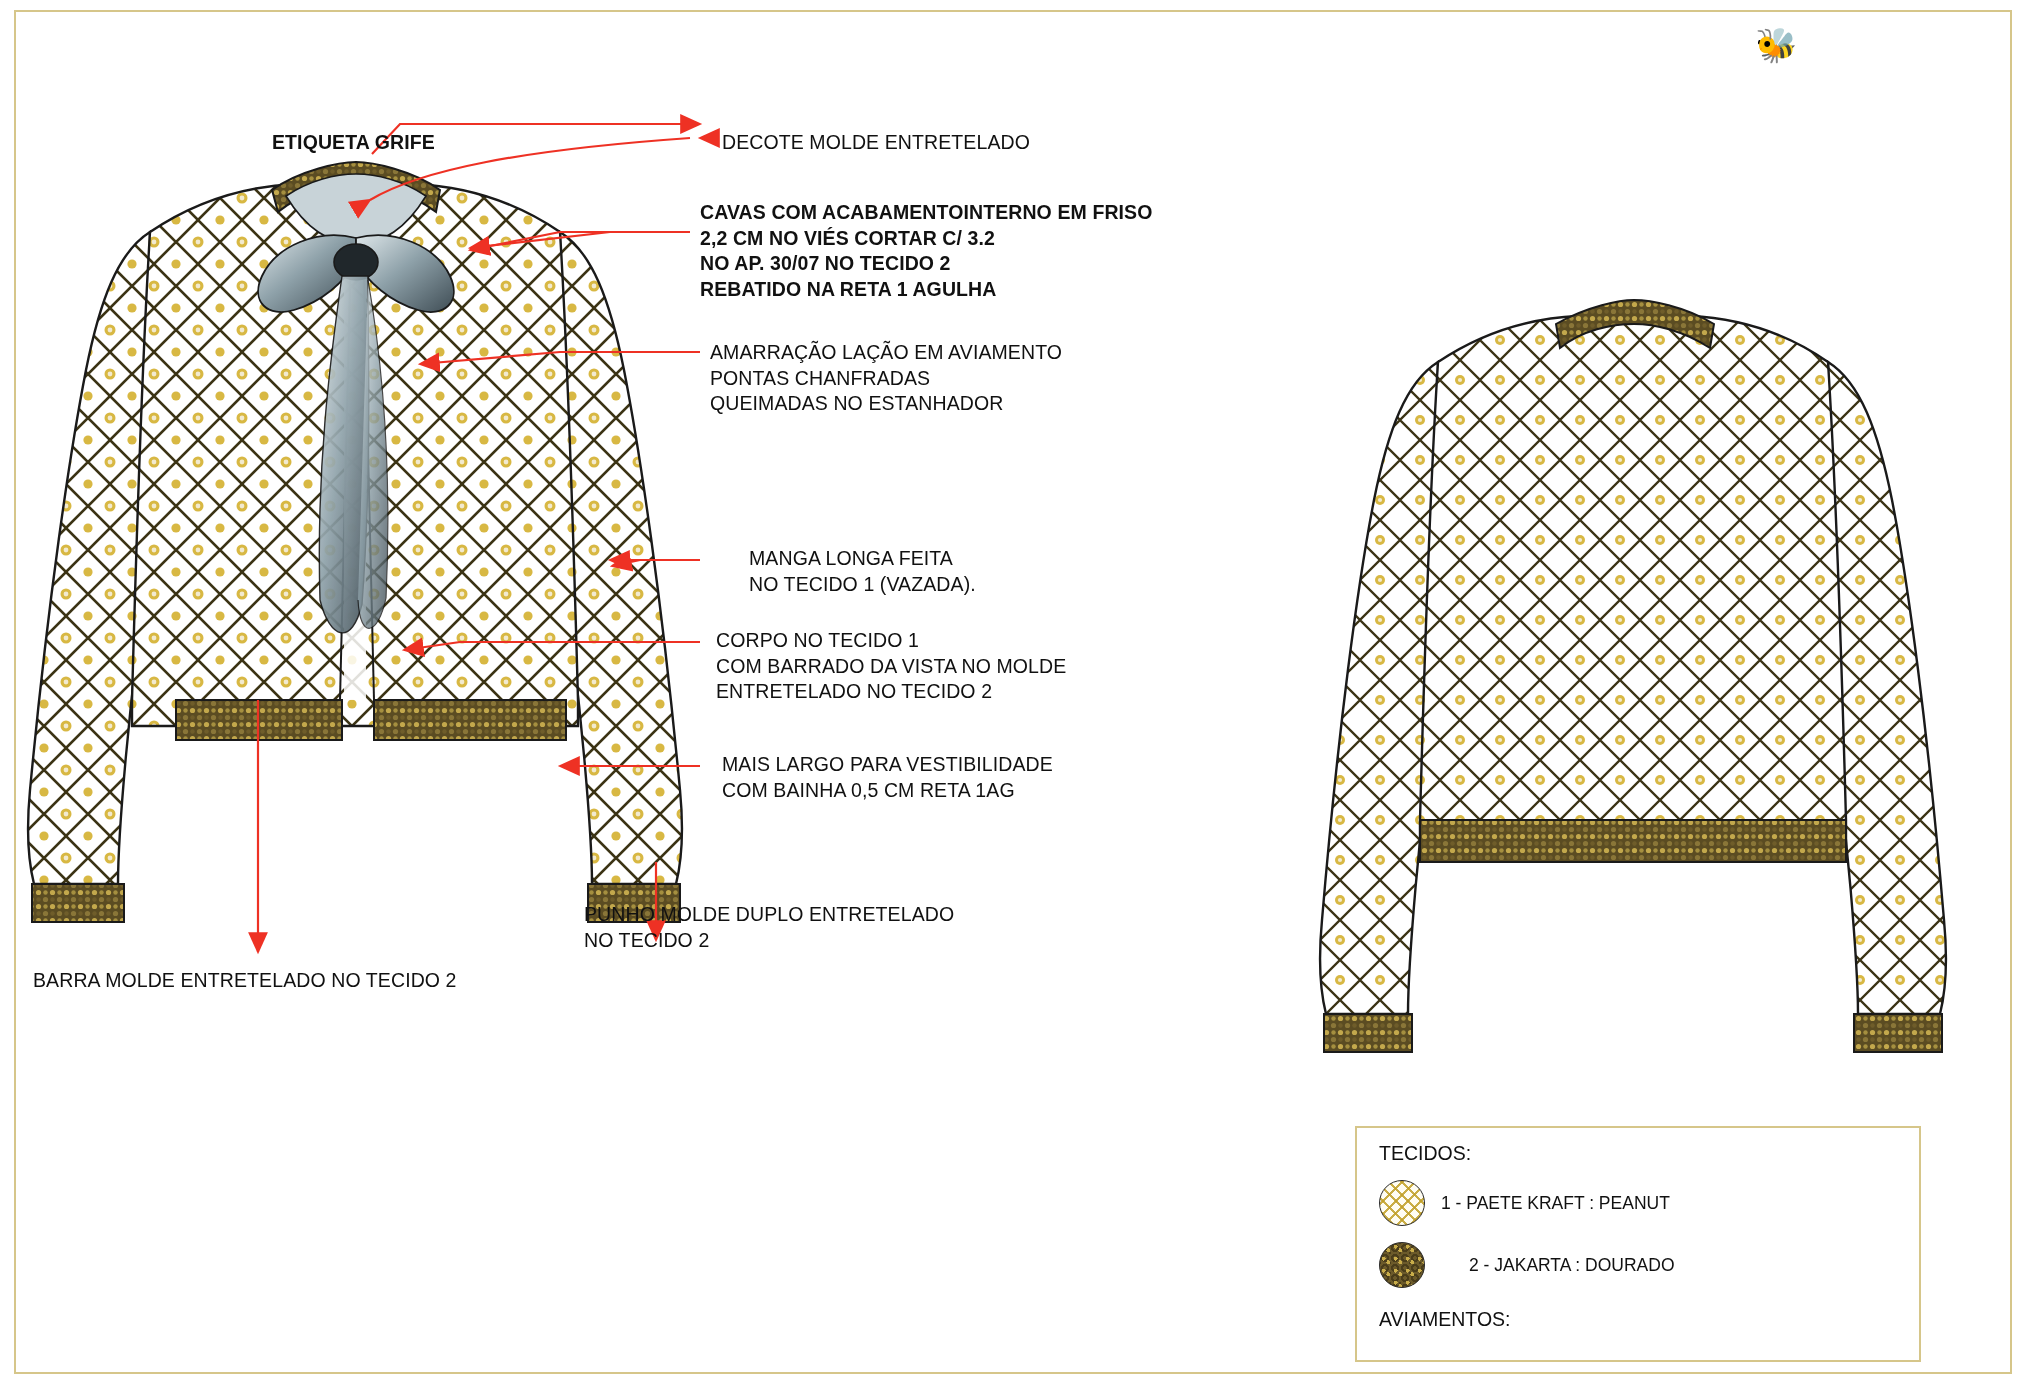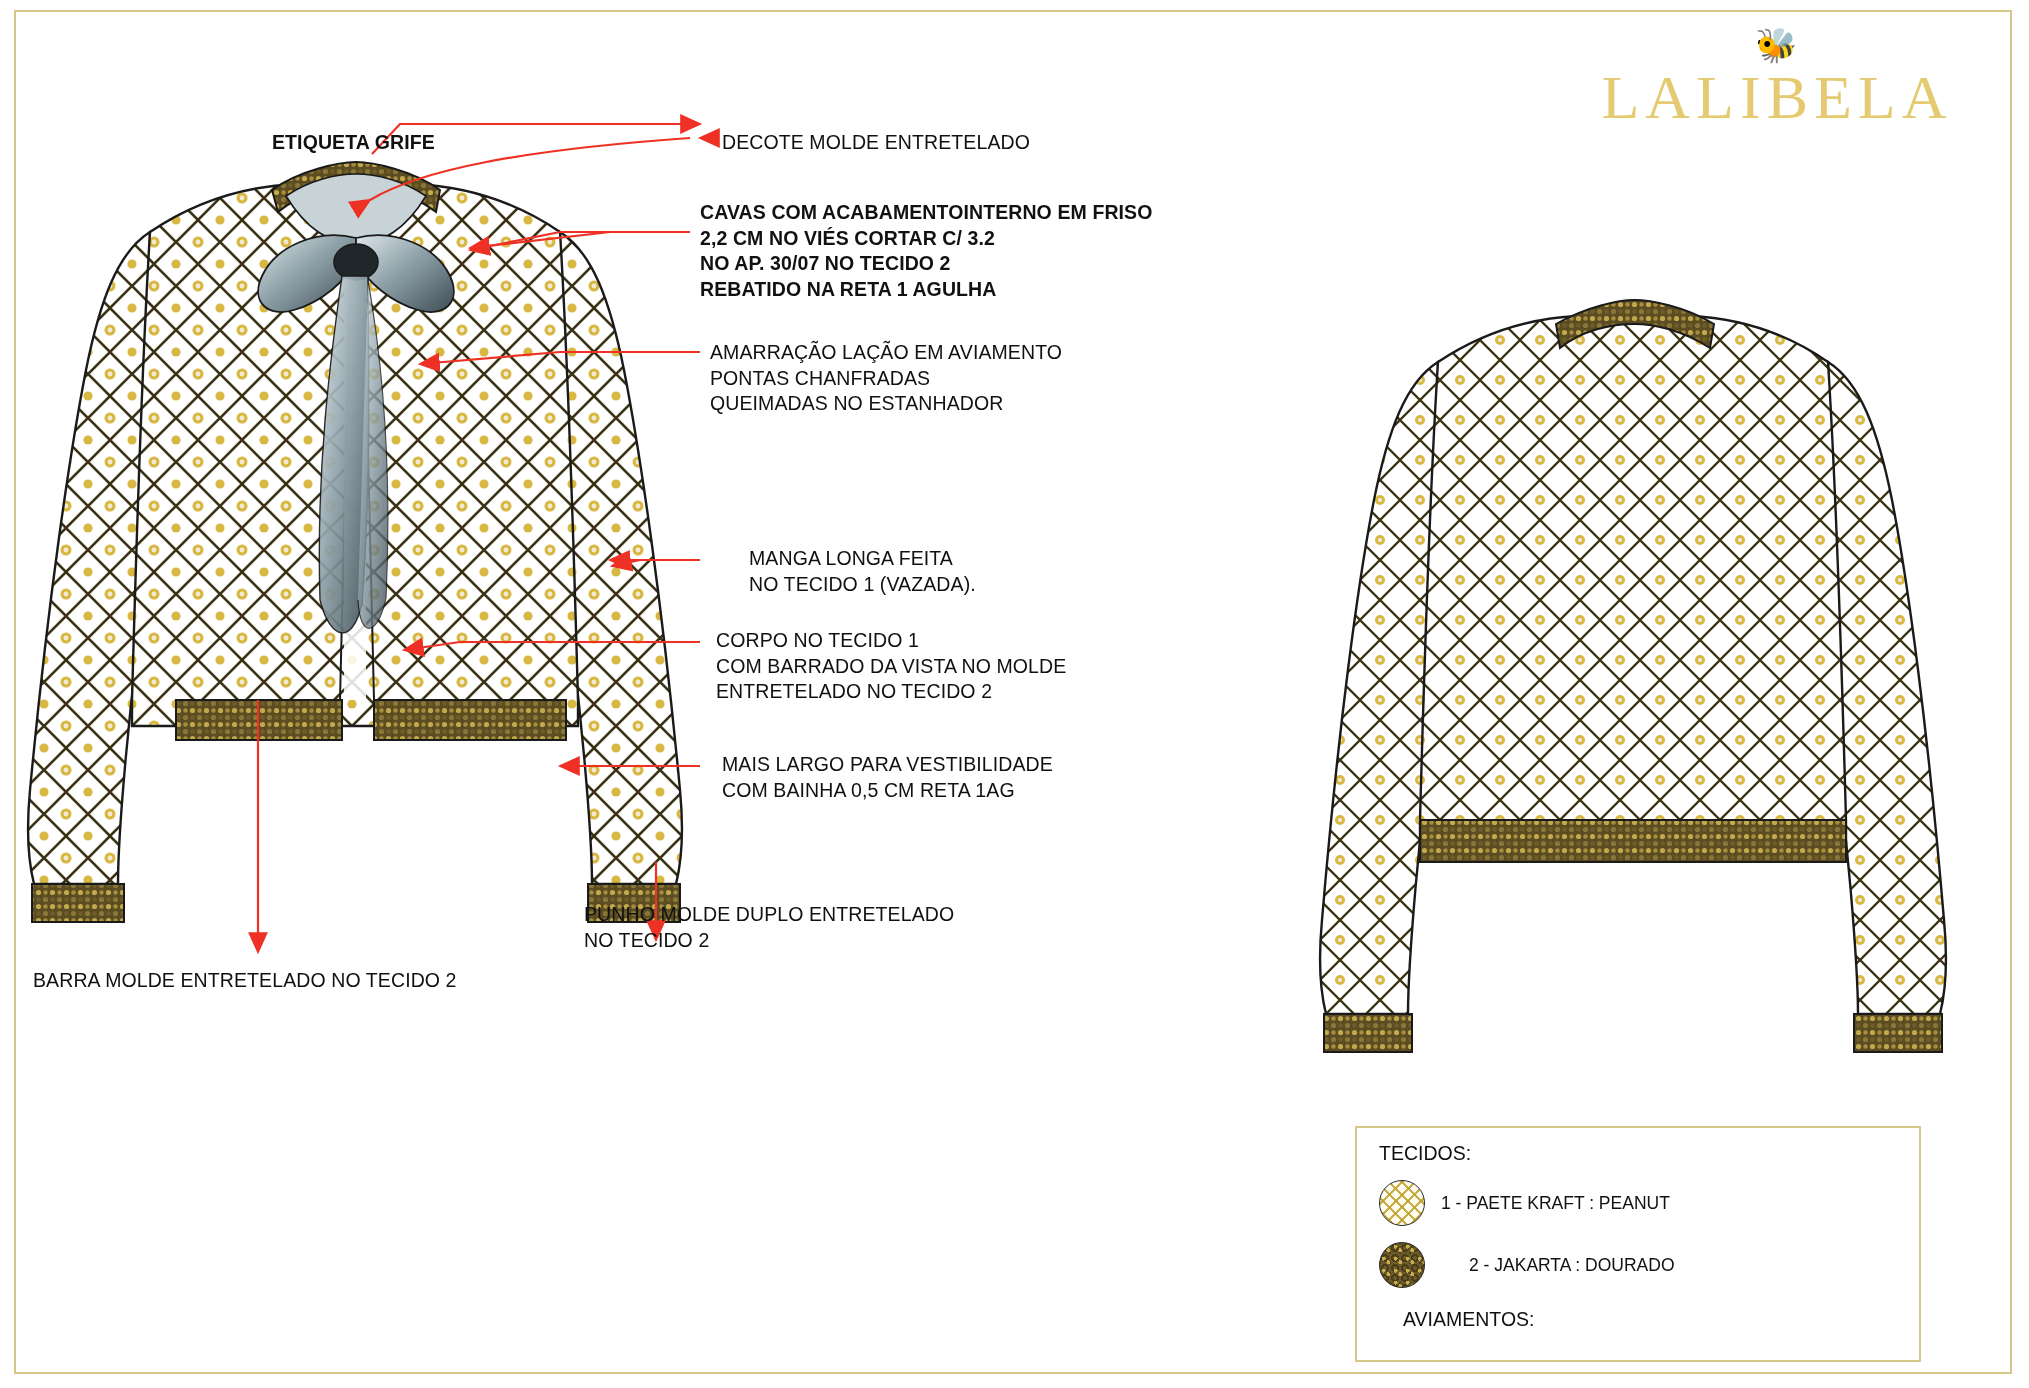--- a/index.html
+++ b/index.html
@@ -70,21 +70,21 @@
     left:22px;
     height:46px;
   }
   .legend-row.r1{ top:52px; }
   .legend-row.r2{ top:114px;gap:28px; }
   .legend-label{
     font-size:17.5px; color:#111; margin-left:16px;
   }
   .legend-bottom{
     position:absolute; left:22px; top:180px;
-    font-size:19.5px; color:#111;margin-left:24px;
+    font-size:19.5px; color:#111;
   }
   .sw{
     width:46px; height:46px; border-radius:50%;
     border:1.5px solid #2b2b2b;
     box-sizing:border-box;
   }
   .sw1{
     background:
       repeating-linear-gradient(45deg, rgba(193,160,40,.85) 0 2px, rgba(255,255,255,0) 2px 9px),
       repeating-linear-gradient(-45deg, rgba(193,160,40,.85) 0 2px, rgba(255,255,255,0) 2px 9px),
@@ -202,21 +202,20 @@
     <path d="M700,560 L640,560 L612,566" marker-end="url(#arrow)"></path>
     <path d="M700,642 L460,642 L404,650" marker-end="url(#arrow)"></path>
     <path d="M700,766 L560,766" marker-end="url(#arrow)"></path>
     <path d="M258,700 L258,952" marker-end="url(#arrow)"></path>
     <path d="M656,862 L656,940" marker-end="url(#arrow)"></path>
   </g>
 </svg>
 
 <div class="brand">
   <div class="bee">🐝</div>
-  <div class="wordmark">LALIBELA</div>
 </div>
 
 <div class="callout" style="left:272px; top:130px;font-weight:bold;">ETIQUETA GRIFE</div>
 
 <div class="callout" style="left:722px; top:130px;">DECOTE MOLDE ENTRETELADO</div>
 
 <div class="callout" style="left:700px; top:200px;font-weight:bold;">CAVAS COM ACABAMENTOINTERNO  EM FRISO
 2,2 CM  NO VIÉS CORTAR C/ 3.2
 NO AP. 30/07 NO TECIDO 2
 REBATIDO NA RETA 1 AGULHA</div>

